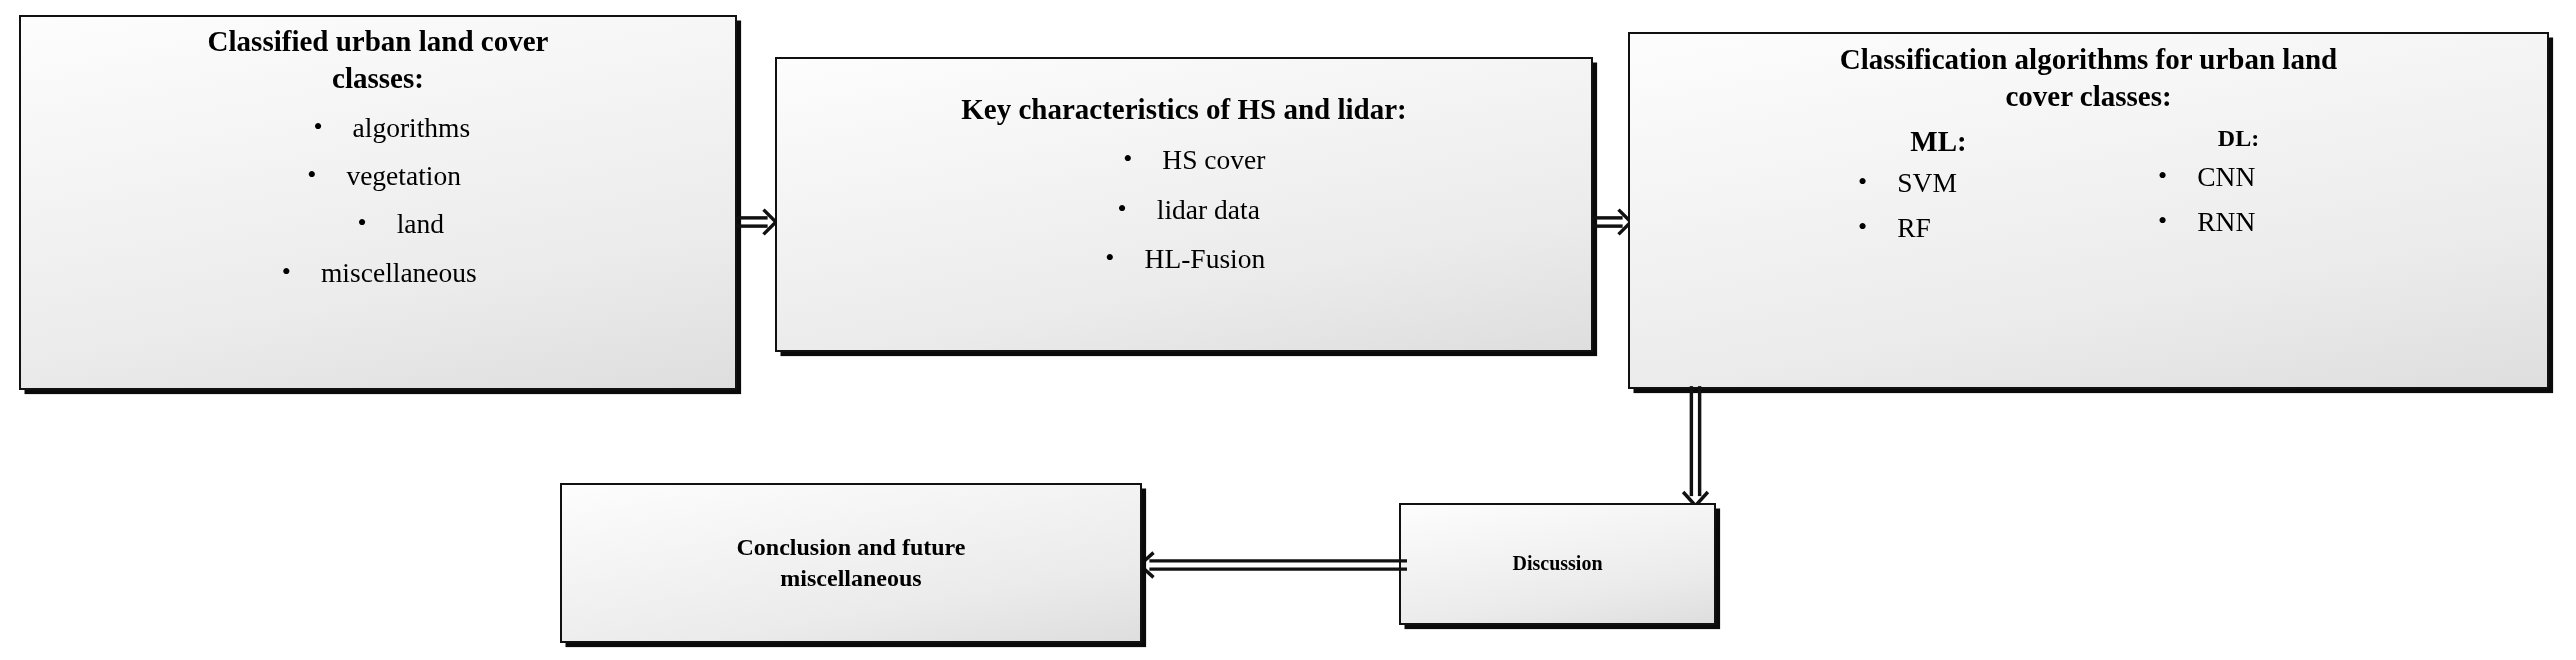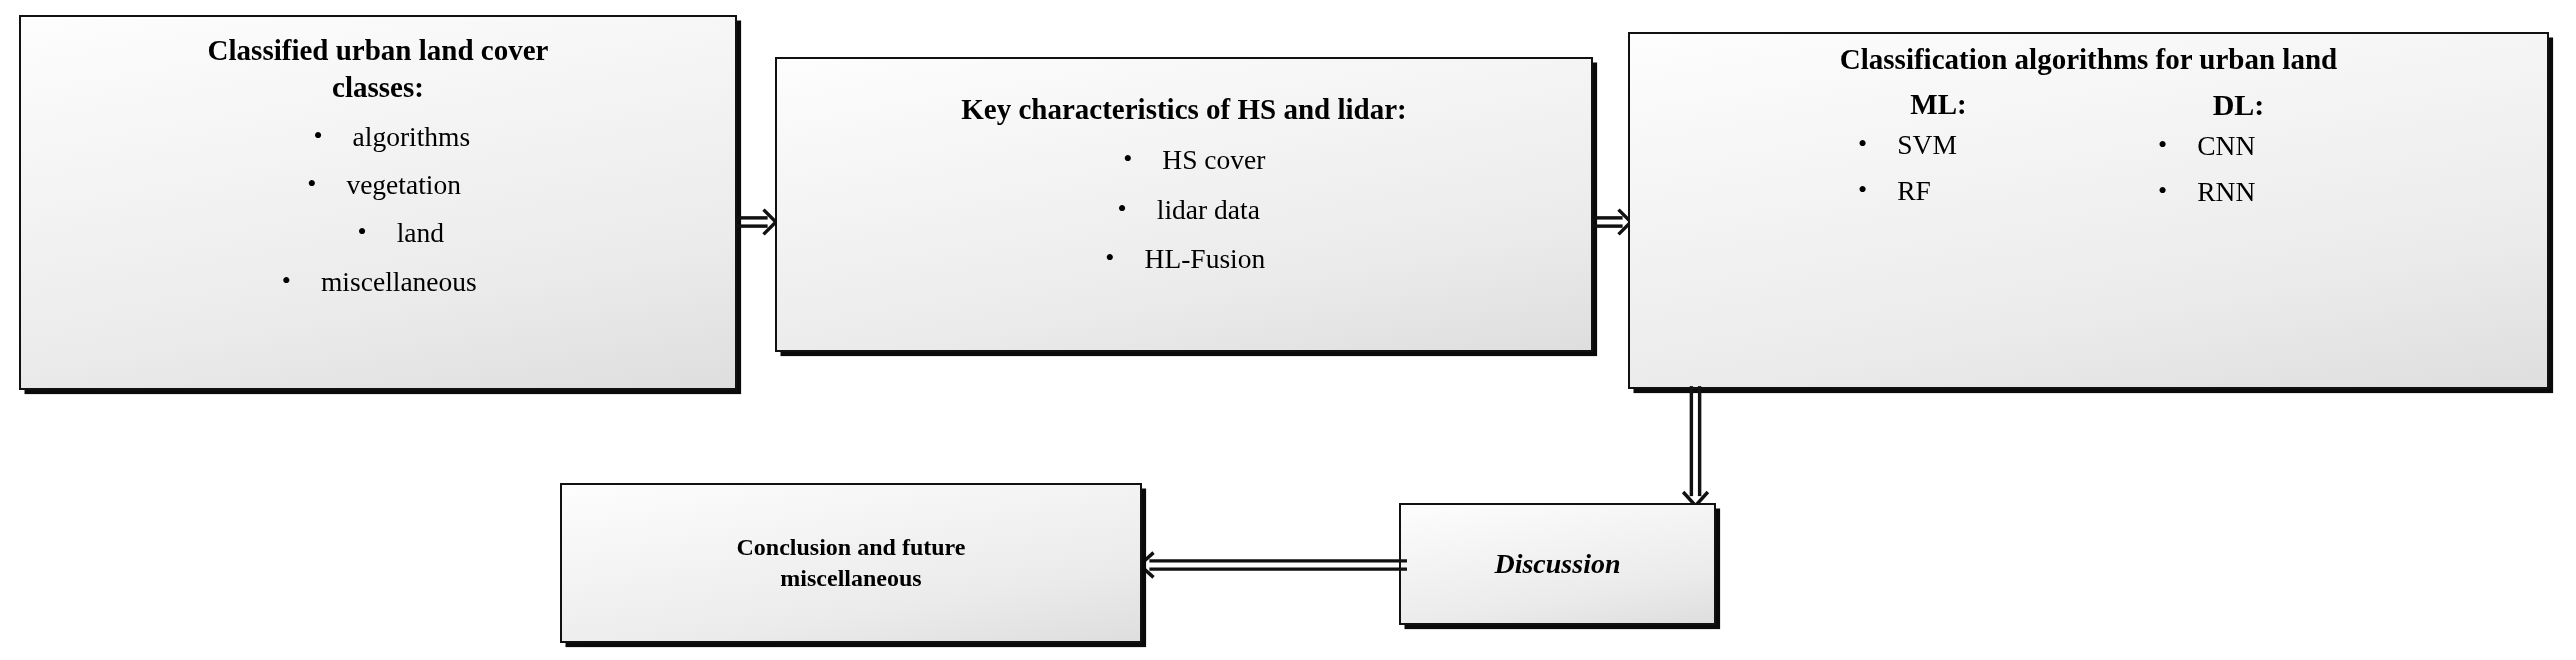--- a/index.html
+++ b/index.html
@@ -90,21 +90,21 @@
 
   
   .conn { position: absolute; }
   .conn svg { display: block; overflow: visible; }
 </style>
 </head>
 <body>
 
 <div id="canvas">
 
-  <div class="fbox" style="left:19px; top:15px; width:718px; height:375px; padding-top:15px;">
+  <div class="fbox" style="left:19px; top:15px; width:718px; height:375px; padding-top:6px;">
     <div class="btitle" style="font-size:29px;">
       <div>Classified urban land cover</div>
       <div>classes:</div>
     </div>
     <ul class="blist" style="font-size:27.5px; margin-top:12.4px;">
       <li style="padding-left:25px;">
         <span class="bullet">•</span>
         <span class="bitem">algorithms</span>
       </li>
       <li style="padding-left:9.6px; margin-top:12.4px;">
@@ -158,39 +158,40 @@
         <line x1="0" y1="17" x2="46" y2="17"></line>
         <line x1="0" y1="29" x2="46" y2="29"></line>
         <polyline points="40,5 58,23 40,41"></polyline>
       </g>
     </svg>
   </div>
 
   <div class="fbox" style="left:1628px; top:32px; width:921px; height:357px; ">
     <div class="btitle" style="font-size:29px;">
       <div>Classification algorithms for urban land</div>
+      <div>cover classes:</div>
     </div>
 
     <div class="cols" style="font-size:27.5px;">
       <div class="col" style="width:268px;">
         <div class="colhead" style="font-size:29px;">ML:</div>
         <ul class="blist">
           <li style="padding-left:51px;">
             <span class="bullet">•</span>
             <span class="bitem">SVM</span>
           </li>
           <li style="padding-left:51px; margin-top:9.6px;">
             <span class="bullet">•</span>
             <span class="bitem">RF</span>
           </li>
         </ul>
       </div>
 
       <div class="col" style="width:268px;">
-        <div class="colhead" style="font-size:30px;">DL:</div>
+        <div class="colhead" style="font-size:24px;">DL:</div>
         <ul class="blist">
           <li style="padding-left:51px;">
             <span class="bullet">•</span>
             <span class="bitem">CNN</span>
           </li>
           <li style="padding-left:51px; margin-top:9.6px;">
             <span class="bullet">•</span>
             <span class="bitem">RNN</span>
           </li>
         </ul>
@@ -202,21 +203,21 @@
     <svg width="33" height="124" viewBox="0 0 48 180" aria-hidden="true">
       <g fill="none" stroke="#111111" stroke-width="5">
         <line x1="18" y1="0" x2="18" y2="160"></line>
         <line x1="30" y1="0" x2="30" y2="160"></line>
         <polyline points="6,154 24,174 42,154"></polyline>
       </g>
     </svg>
   </div>
 
   <div class="fbox center" style="left:1399px; top:503px; width:317px; height:122px;">
-    <div class="btitle" style="font-size:28px;font-style:italic;">
+    <div class="btitle" style="font-size:20px;">
       <div>Discussion</div>
     </div>
   </div>
 
   <div class="conn" style="left:1137px; top:549px; width:270px; height:32px;">
     <svg width="270" height="32" viewBox="0 0 392 46" aria-hidden="true">
       <g fill="none" stroke="#111111" stroke-width="5">
         <line x1="392" y1="17" x2="18" y2="17"></line>
         <line x1="392" y1="29" x2="18" y2="29"></line>
         <polyline points="24,5 4,23 24,41"></polyline>

